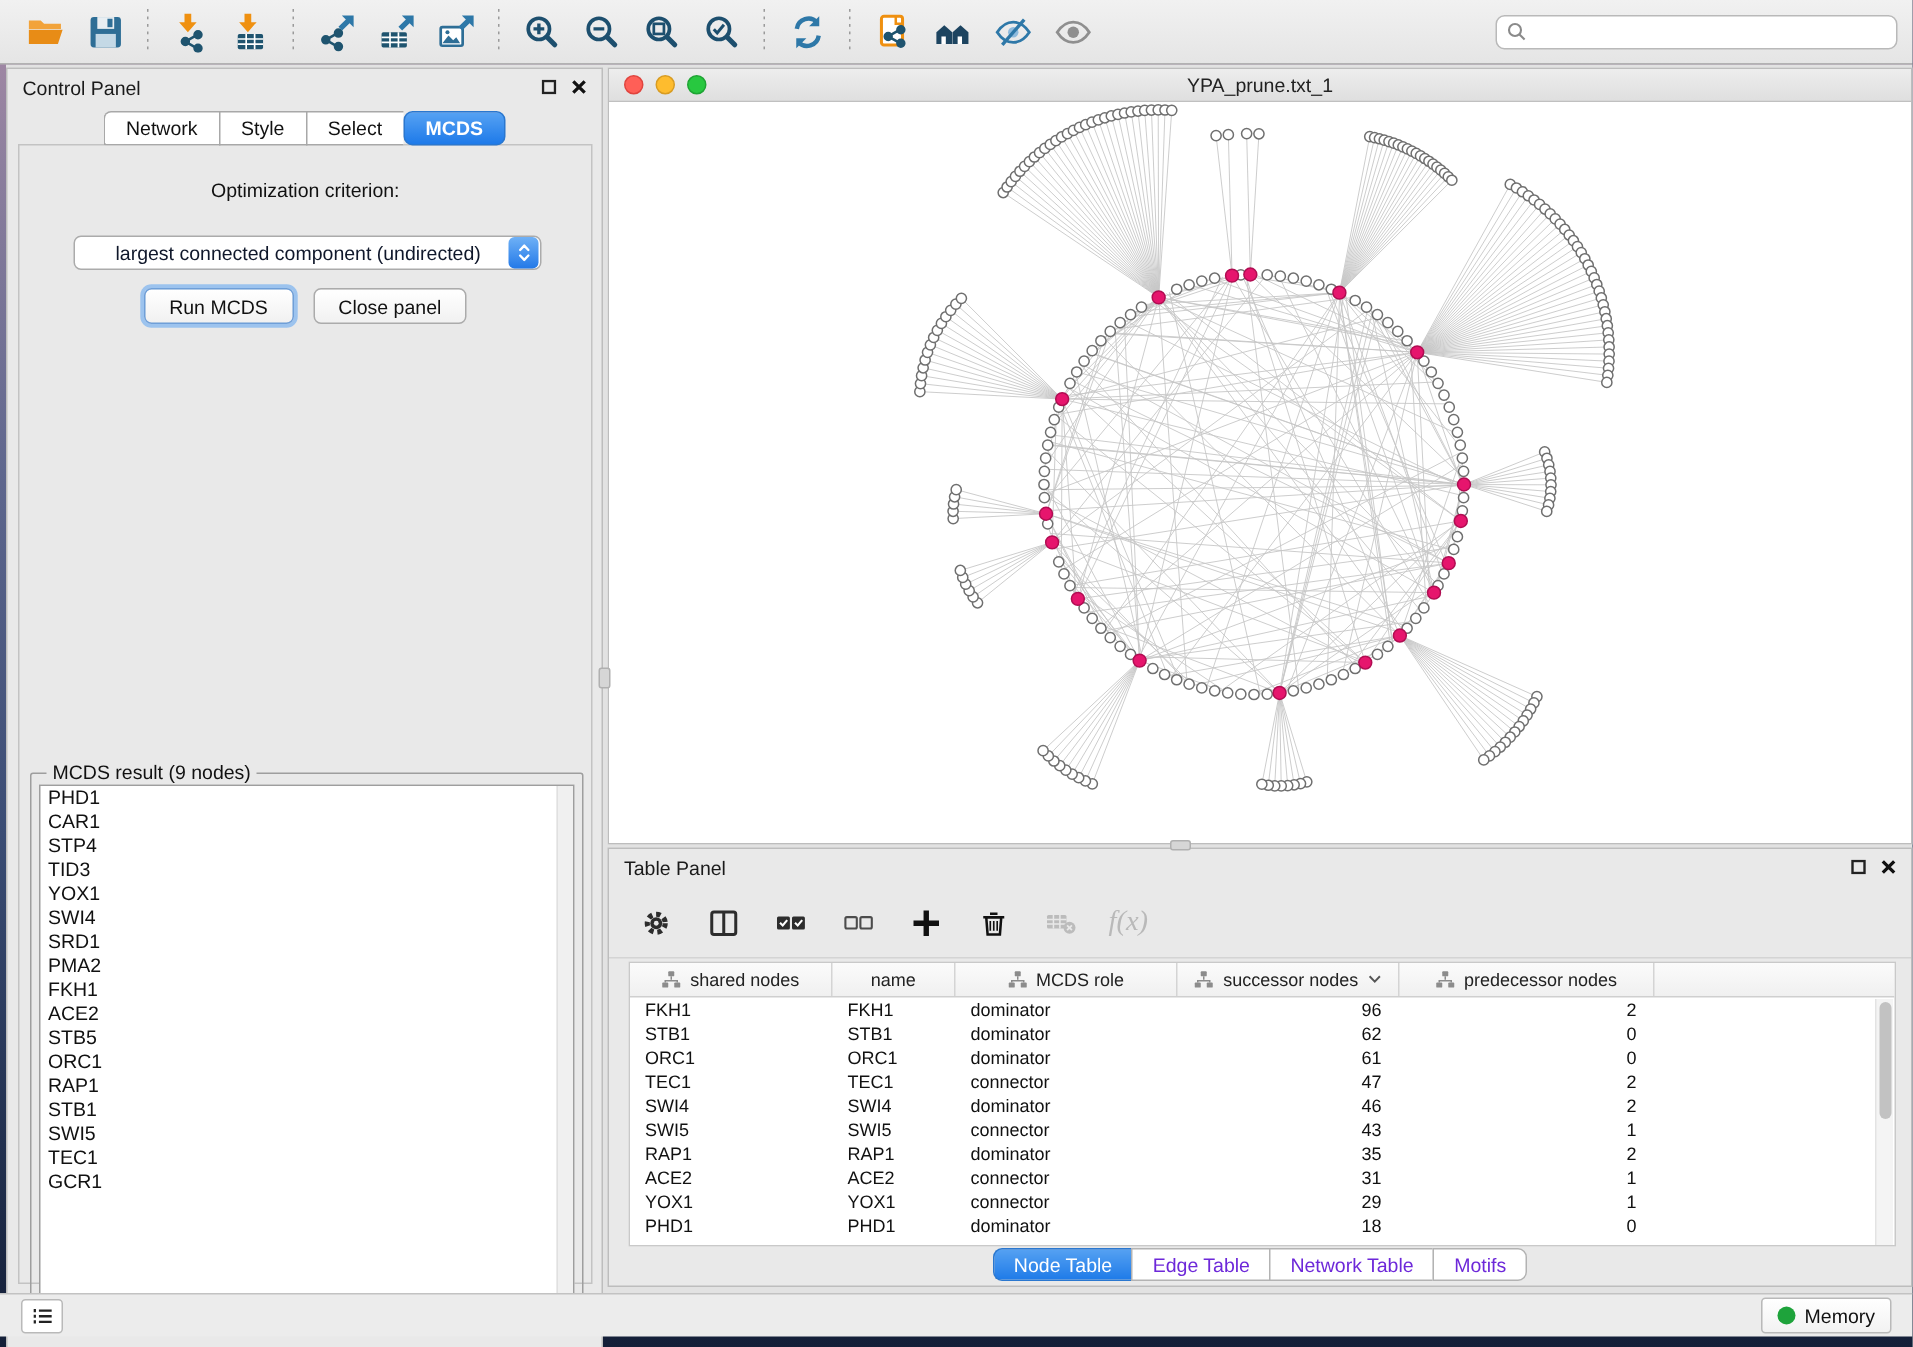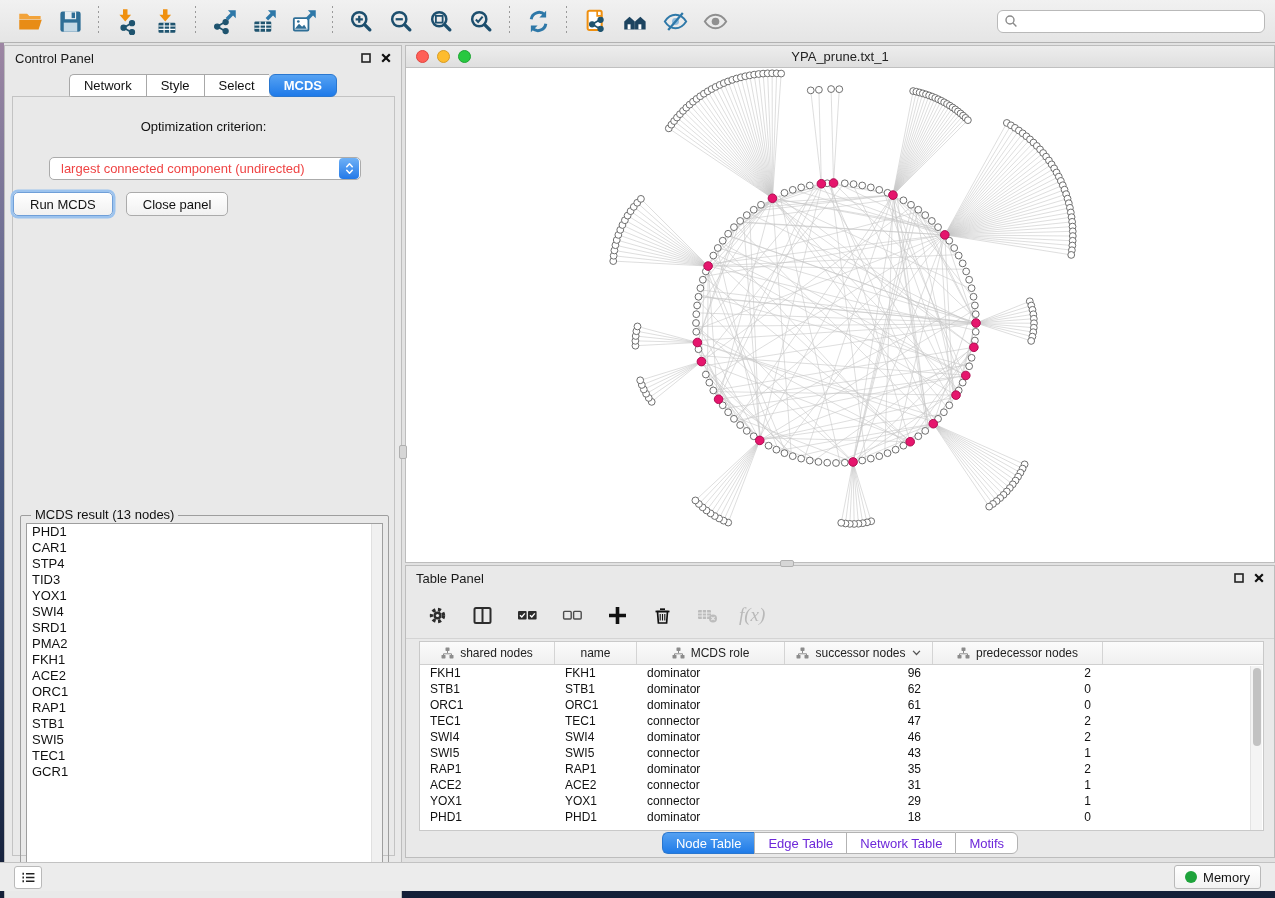--- a/index.html
+++ b/index.html
@@ -41,25 +41,25 @@
   .cp-tab:first-child { border-top-left-radius:5px; border-bottom-left-radius:2px; }
   .cp-tab.active { background:linear-gradient(#56a2f3,#1e7ae9); color:#fff; border-color:#2a77cf;
     border-radius:6px; border-right:1px solid #2a77cf; font-weight:bold; }
   .cp-tab:nth-child(3) { border-right:none; }
 
   #cp-content { position:absolute; left:7px; top:50px; width:383px; height:760px;
     border:1px solid #c3c3c3; background:#e9e9e9; }
   #cp-opt-label { text-align:center; margin-top:22px; font-size:13px; color:#111; }
   #cp-combobox { position:absolute; left:36px; top:60px; width:312px; height:23px; background:#fff;
     border:1px solid #ababab; border-radius:5px; display:flex; align-items:center; }
-  #cp-combobox .combo-text { flex:1; font-size:13px; padding-left:11px; color:#ef4444;
+  #cp-combobox .combo-text { flex:1; font-size:13px; padding-left:27px; color:#0f172a;
     white-space:nowrap; overflow:hidden; }
   #cp-combobox .combo-spin { width:20px; height:21px; margin-right:1px; border-radius:4px;
     background:linear-gradient(#6fb1f6,#2379e8); display:flex; align-items:center; justify-content:center; }
-  #cp-buttons { position:absolute; left:0; top:95px; width:100%; display:flex; justify-content:flex-start; gap:13px; }
+  #cp-buttons { position:absolute; left:0; top:95px; width:100%; display:flex; justify-content:center; gap:13px; }
   .cp-btn { background:linear-gradient(#ffffff,#f1f1f1); border:1px solid #ababab; border-radius:5px;
     font-size:13px; padding:3px 16px; height:24px; color:#111; }
   .cp-btn.focused { box-shadow:0 0 0 2.5px #9cc3ee; border-color:#6f9fd8; }
 
   #mcds-groupbox { position:absolute; left:7px; top:418px; width:369px; height:368px;
     border:1px solid #9e9e9e; border-radius:2px; }
   #mcds-legend { position:absolute; left:10px; top:-9px; background:#e9e9e9; padding:0 4px;
     font-size:13px; color:#111; }
   #mcds-list { position:absolute; left:5px; top:7px; right:5px; bottom:5px; background:#fff;
     border:1px solid #9e9e9e; overflow:hidden; }
@@ -323,33 +323,34 @@
         </svg>
       </span>
     </div>
 
     <div id="cp-buttons">
       <button class="cp-btn focused">Run MCDS</button>
       <button class="cp-btn">Close panel</button>
     </div>
 
     <div id="mcds-groupbox">
-      <span id="mcds-legend">MCDS result (13 nodes)</span>
+      <span id="mcds-legend">MCDS result (9 nodes)</span>
       <div id="mcds-list">
         <div class="scrolltrack"></div>
       <div class="mcds-item">PHD1</div>
           <div class="mcds-item">CAR1</div>
           <div class="mcds-item">STP4</div>
           <div class="mcds-item">TID3</div>
           <div class="mcds-item">YOX1</div>
           <div class="mcds-item">SWI4</div>
           <div class="mcds-item">SRD1</div>
           <div class="mcds-item">PMA2</div>
           <div class="mcds-item">FKH1</div>
           <div class="mcds-item">ACE2</div>
+          <div class="mcds-item">STB5</div>
           <div class="mcds-item">ORC1</div>
           <div class="mcds-item">RAP1</div>
           <div class="mcds-item">STB1</div>
           <div class="mcds-item">SWI5</div>
           <div class="mcds-item">TEC1</div>
           <div class="mcds-item">GCR1</div>
         </div>
     </div>
   </div>
 </div>

